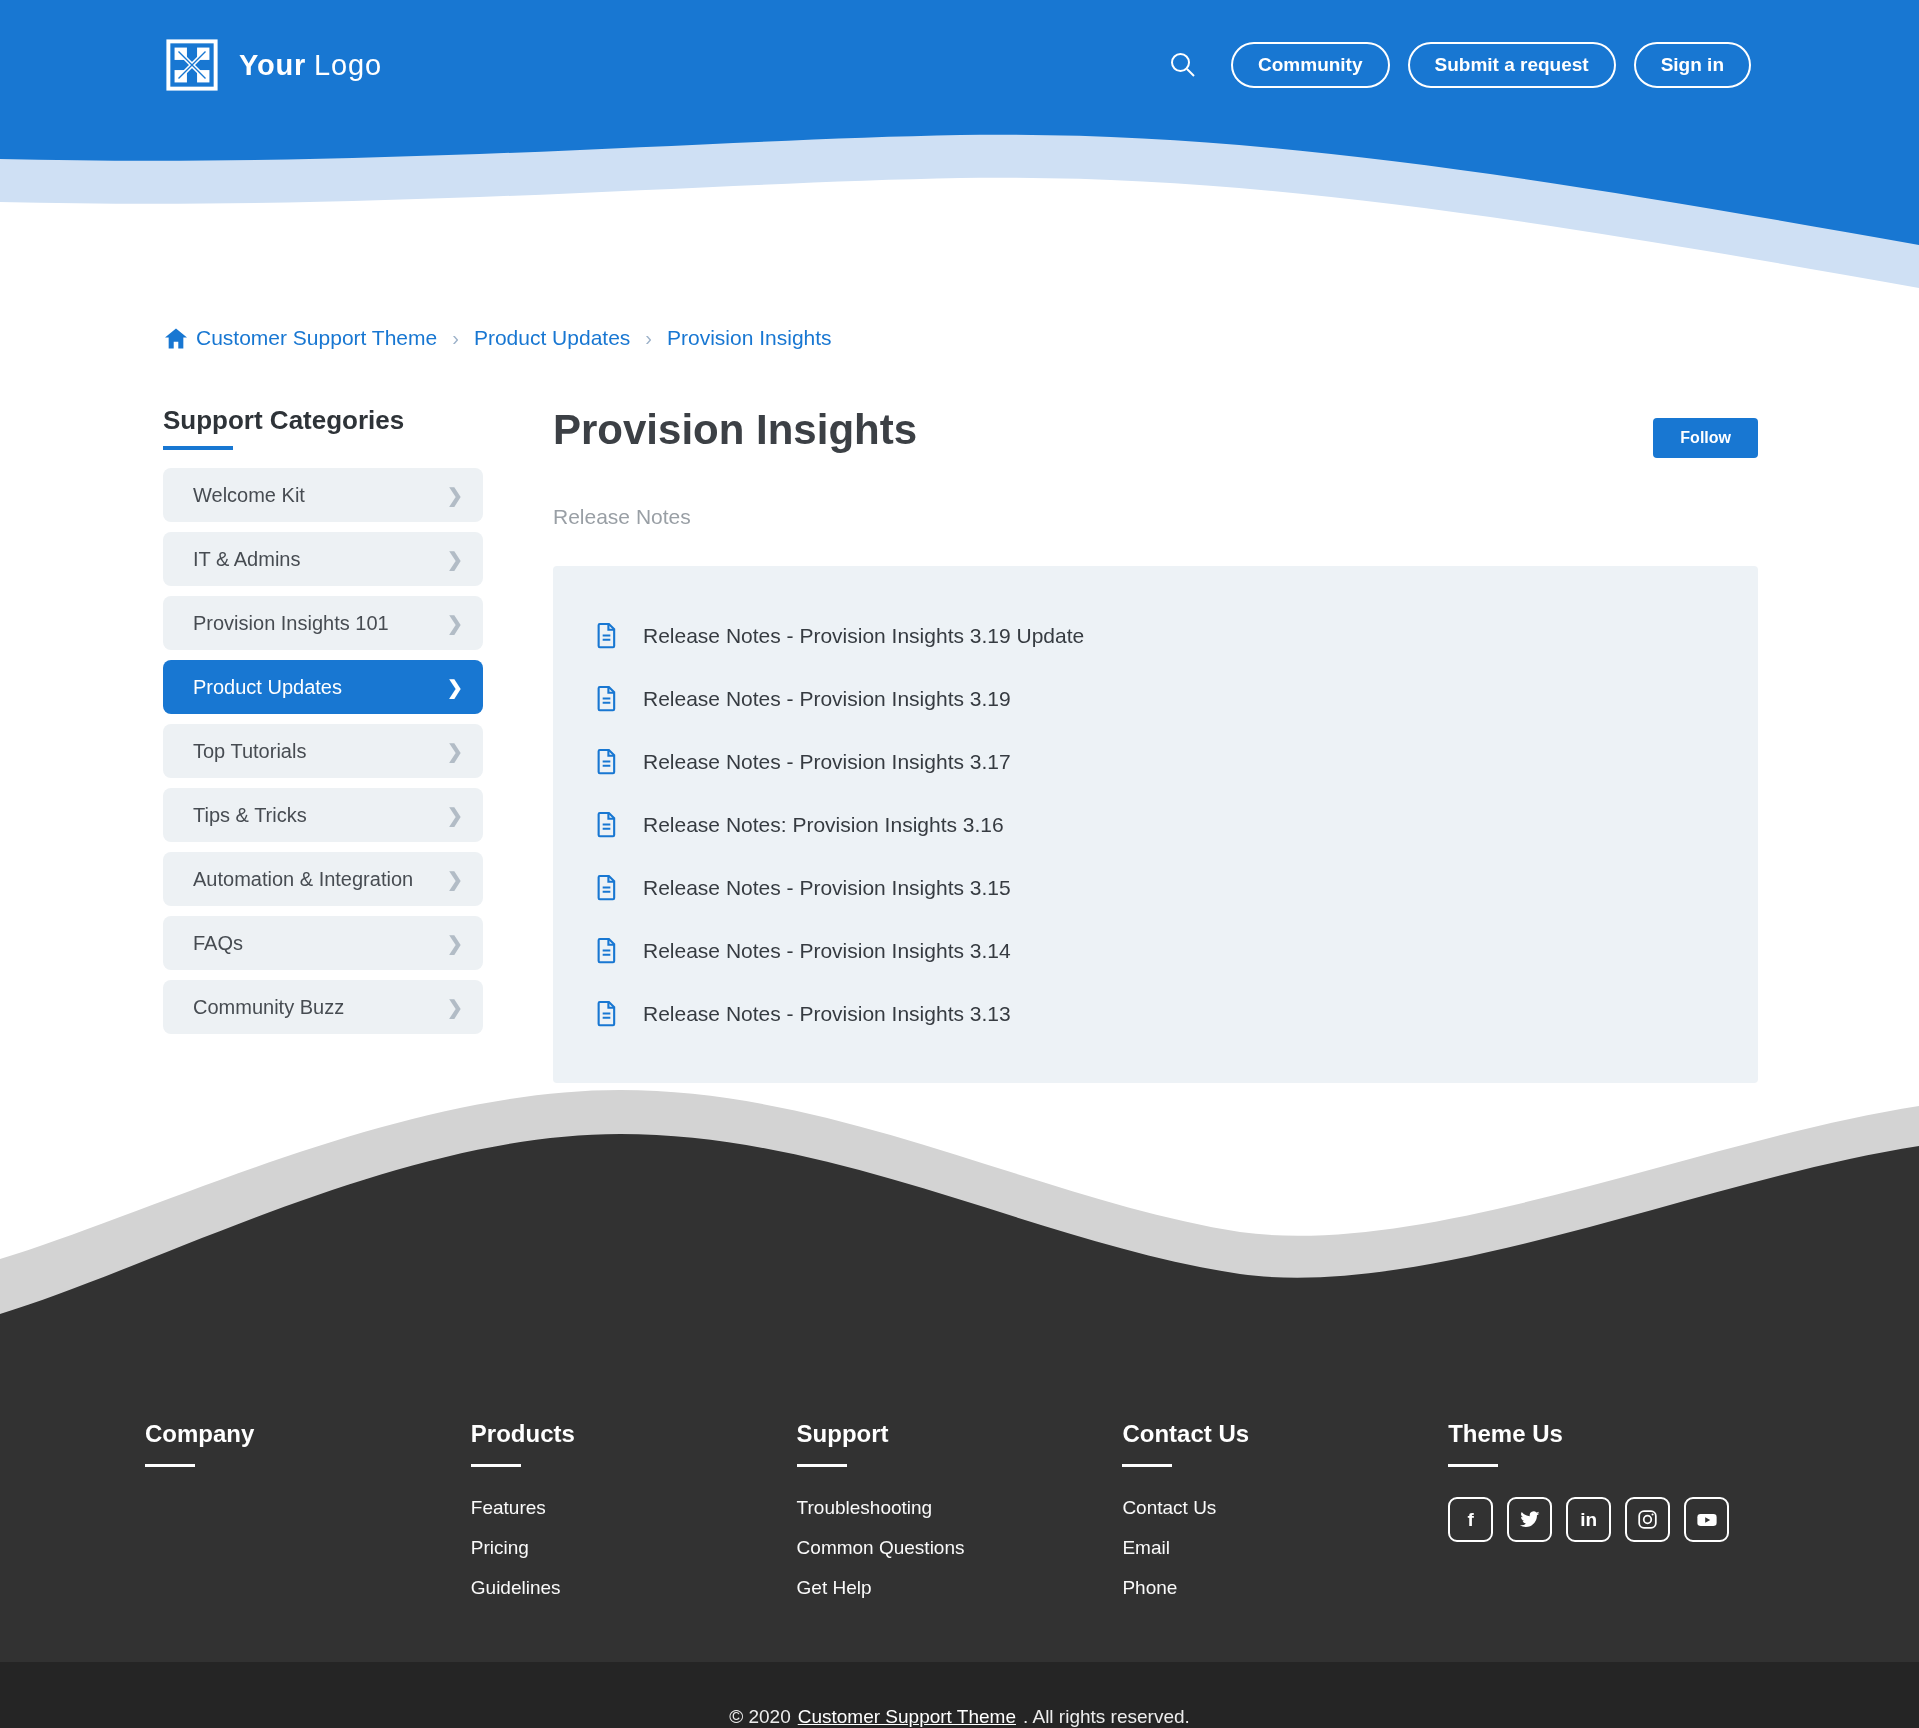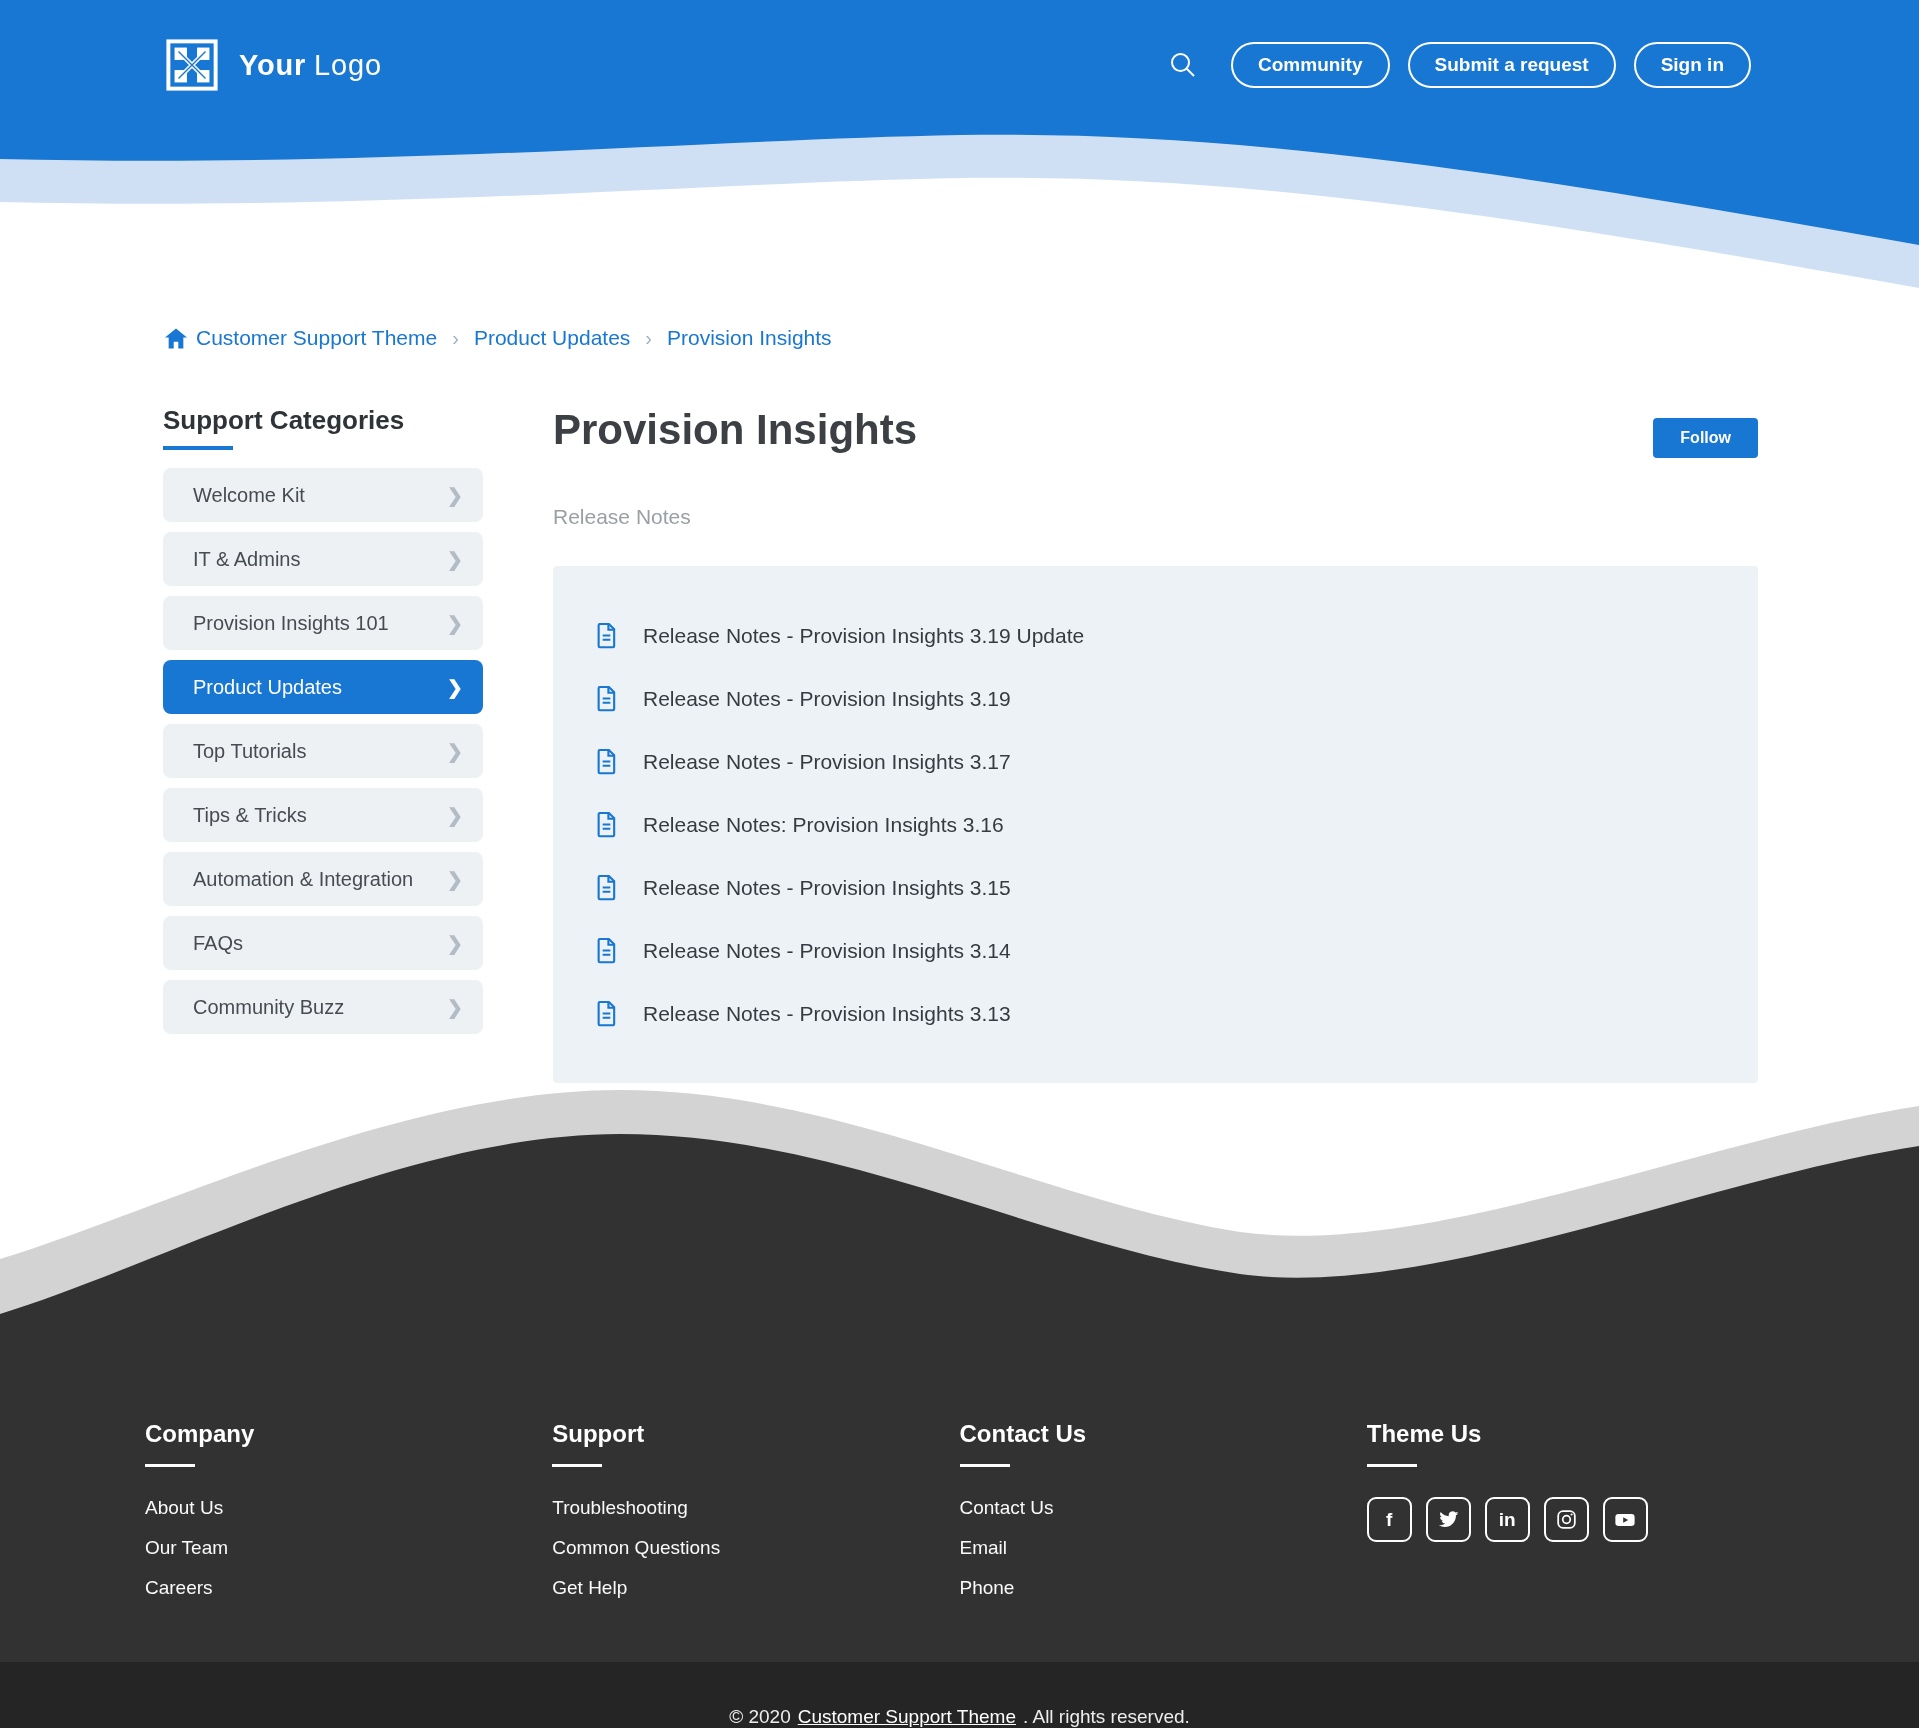--- a/index.html
+++ b/index.html
@@ -289,28 +289,32 @@
 <svg class="footer-wave" viewBox="0 0 1919 260" preserveAspectRatio="none">
   <path d="M0,199 C160,150 400,30 620,30 C840,30 1040,140 1240,172 C1430,198 1700,80 1919,46 L1919,260 L0,260 Z" fill="#d3d3d3"></path>
   <path d="M0,254 C160,205 400,74 620,74 C840,74 1040,184 1240,214 C1430,240 1700,120 1919,86 L1919,260 L0,260 Z" fill="#323232"></path>
 </svg>
 
 <footer class="footer-main">
 
   <div class="f-col">
     <h3 class="f-title">Company</h3>
     <div class="f-underline"></div>
+  </div>
+
+  <div class="f-col">
+    <h3 class="f-title">Products</h3>
+    <div class="f-underline"></div>
     <div>
 
-    <a class="f-link">About Us</a>
-        <a class="f-link">Our Team</a>
-        <a class="f-link">Careers</a>
-      </div>
-  </div>
-
+    <a class="f-link">Features</a>
+        <a class="f-link">Pricing</a>
+        <a class="f-link">Guidelines</a>
+      </div>
+  </div>
 
   <div class="f-col">
     <h3 class="f-title">Support</h3>
     <div class="f-underline"></div>
     <div>
 
     <a class="f-link">Troubleshooting</a>
         <a class="f-link">Common Questions</a>
         <a class="f-link">Get Help</a>
       </div>

